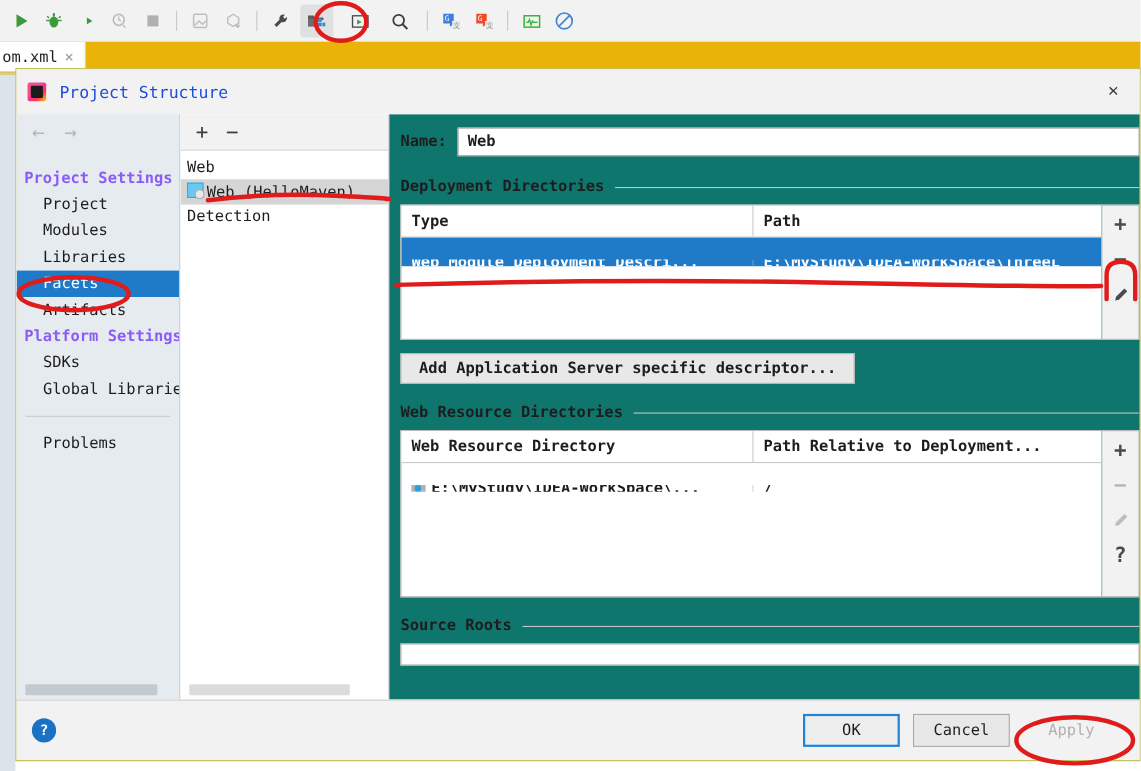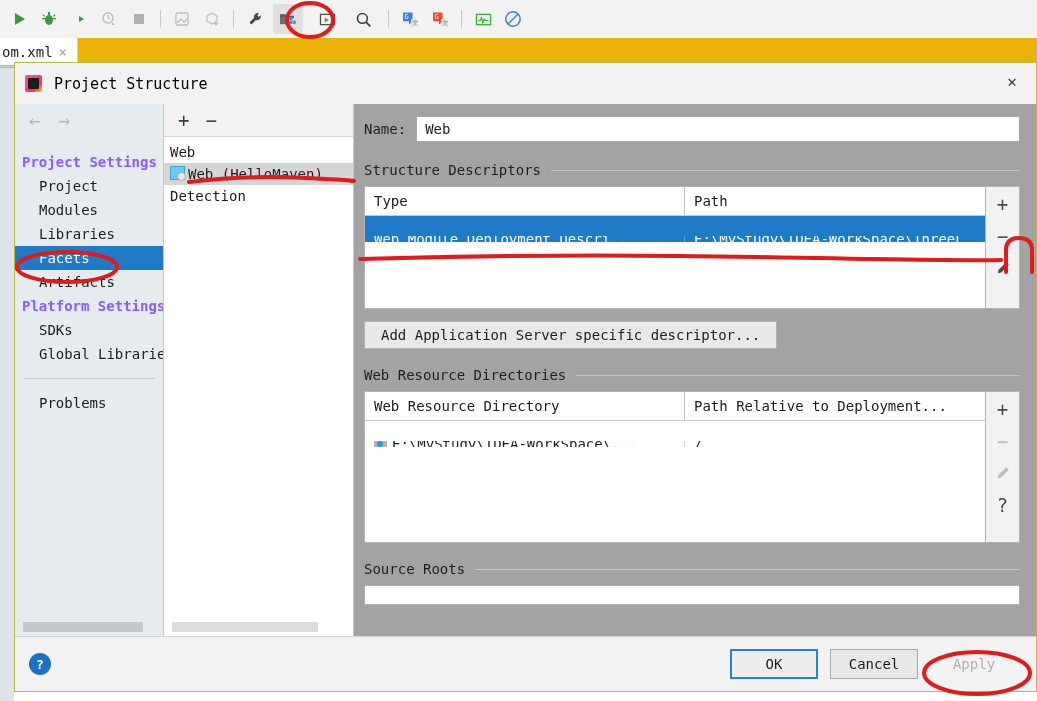--- a/index.html
+++ b/index.html
@@ -73,21 +73,21 @@
     display: flex; flex-direction: column;
   }
   #dialog-titlebar {
     height: 41px; flex: 0 0 41px;
     display: flex; align-items: center;
     padding: 0 4px 0 10px;
     background: #f2f2f2;
     position: relative;
   }
   #dialog-title-text {
-    font-size: 15px; color: #000000; margin-left: 12px;
+    font-size: 15px; color: #1d4ed8; margin-left: 12px;
   }
   #dialog-close {
     position: absolute; right: 14px; top: 8px;
     width: 20px; height: 20px;
     display: flex; align-items: center; justify-content: center;
     color: #3c3c3c; font-size: 16px;
   }
   .idea-logo {
     width: 17px; height: 17px; position: relative; display: inline-block;
     background: linear-gradient(135deg,#f24f8f 0%,#f24f8f 35%,#ff318c 50%,#fe315d 70%,#ffd500 100%);
@@ -177,25 +177,26 @@
     background:#e8e8e8; border:1px solid #a8a8a8;
   }
   #facets-hscroll {
     position: absolute; left: 8px; bottom: 4px; width: 146px; height: 10px;
     background: #dcdcdc; border-radius: 1px;
   }
 
   
   #detail-pane {
     flex: 1 1 auto;
-    background: #a3a3a3;
-    padding: 12px 16px 0 10px;
+    background: #0f766e;
+    padding: 12px 0 0 10px;
     overflow: hidden;
     position: relative;
     min-width: 0;
+    font-weight: bold;
   }
 
   .name-row {
     display: flex; align-items: center; gap: 10px; margin-bottom: 20px;
   }
   .name-label { font-size: 14px; color: #1d1d1d; }
   .name-input {
     flex: 1 1 auto; height: 26px;
     background: #ffffff; border: 1px solid #a8a8a8;
     display: flex; align-items: center; padding-left: 8px;
@@ -496,21 +497,21 @@
     </div>
 
     <div id="detail-pane">
 
       <div class="name-row">
         <span class="name-label">Name:</span>
         <div class="name-input">Web</div>
       </div>
 
       <div class="section-header">
-        <span class="section-title">Structure Descriptors</span>
+        <span class="section-title">Deployment Directories</span>
         <span class="section-rule"></span>
       </div>
 
       <div class="table-block">
         <div class="table-main" style="height:123px">
           <div class="table-head">
             <div class="th col1">Type</div>
             <div class="th col2">Path</div>
           </div>
           <div class="tr selected">

